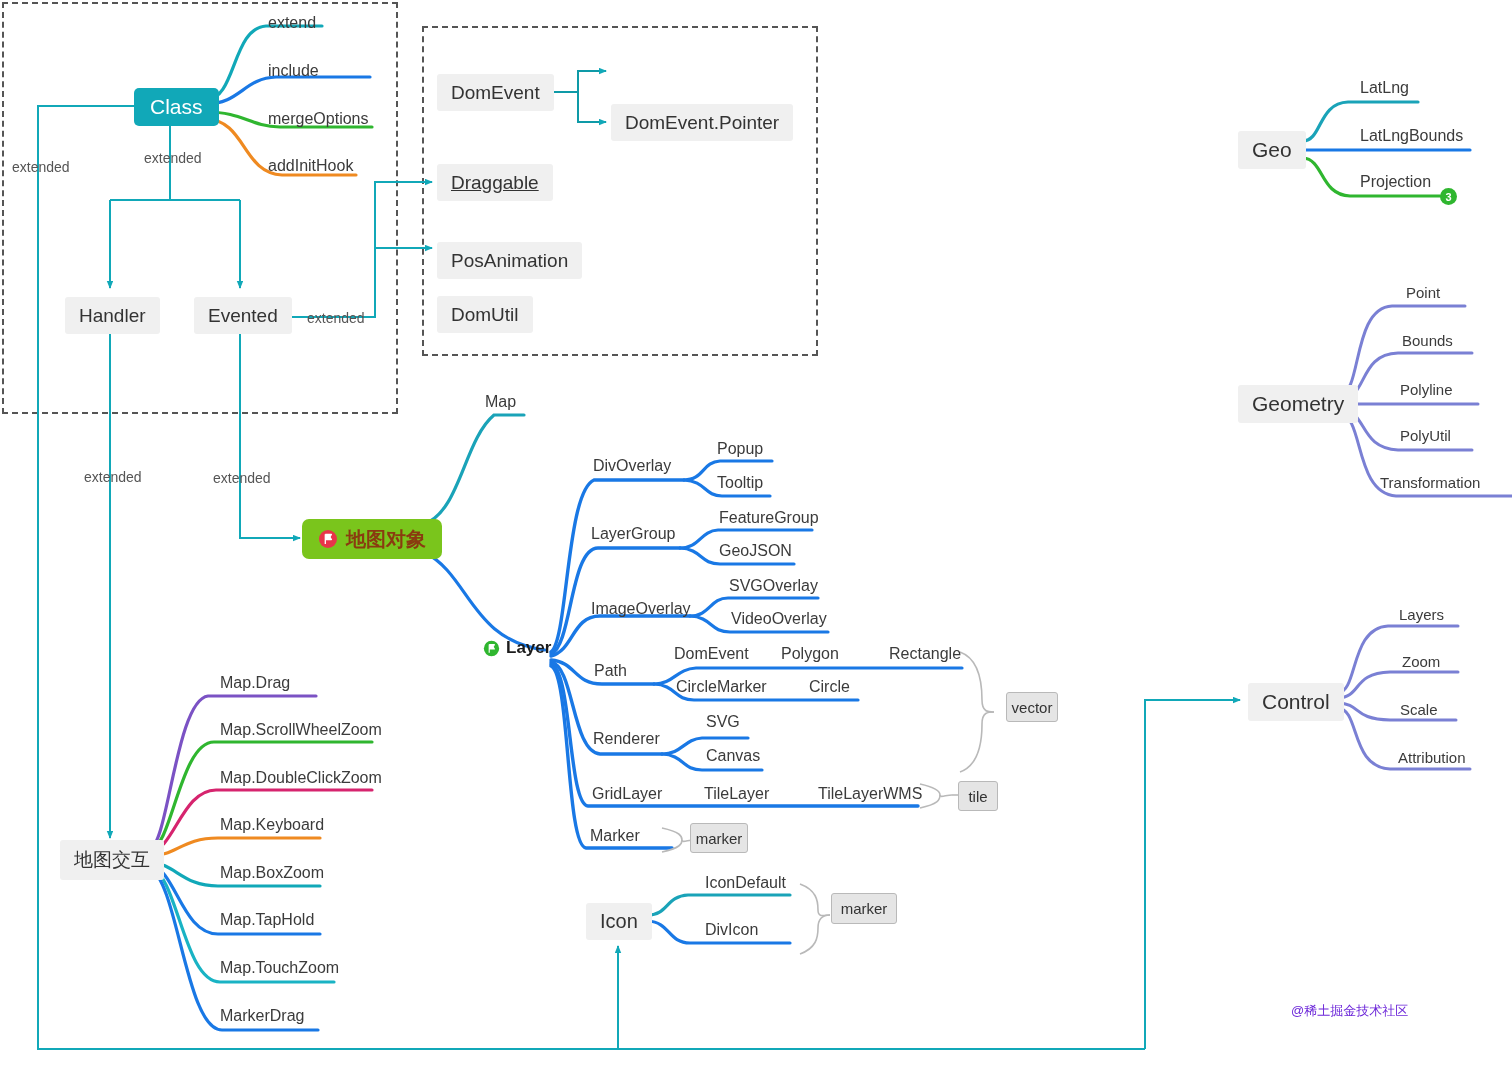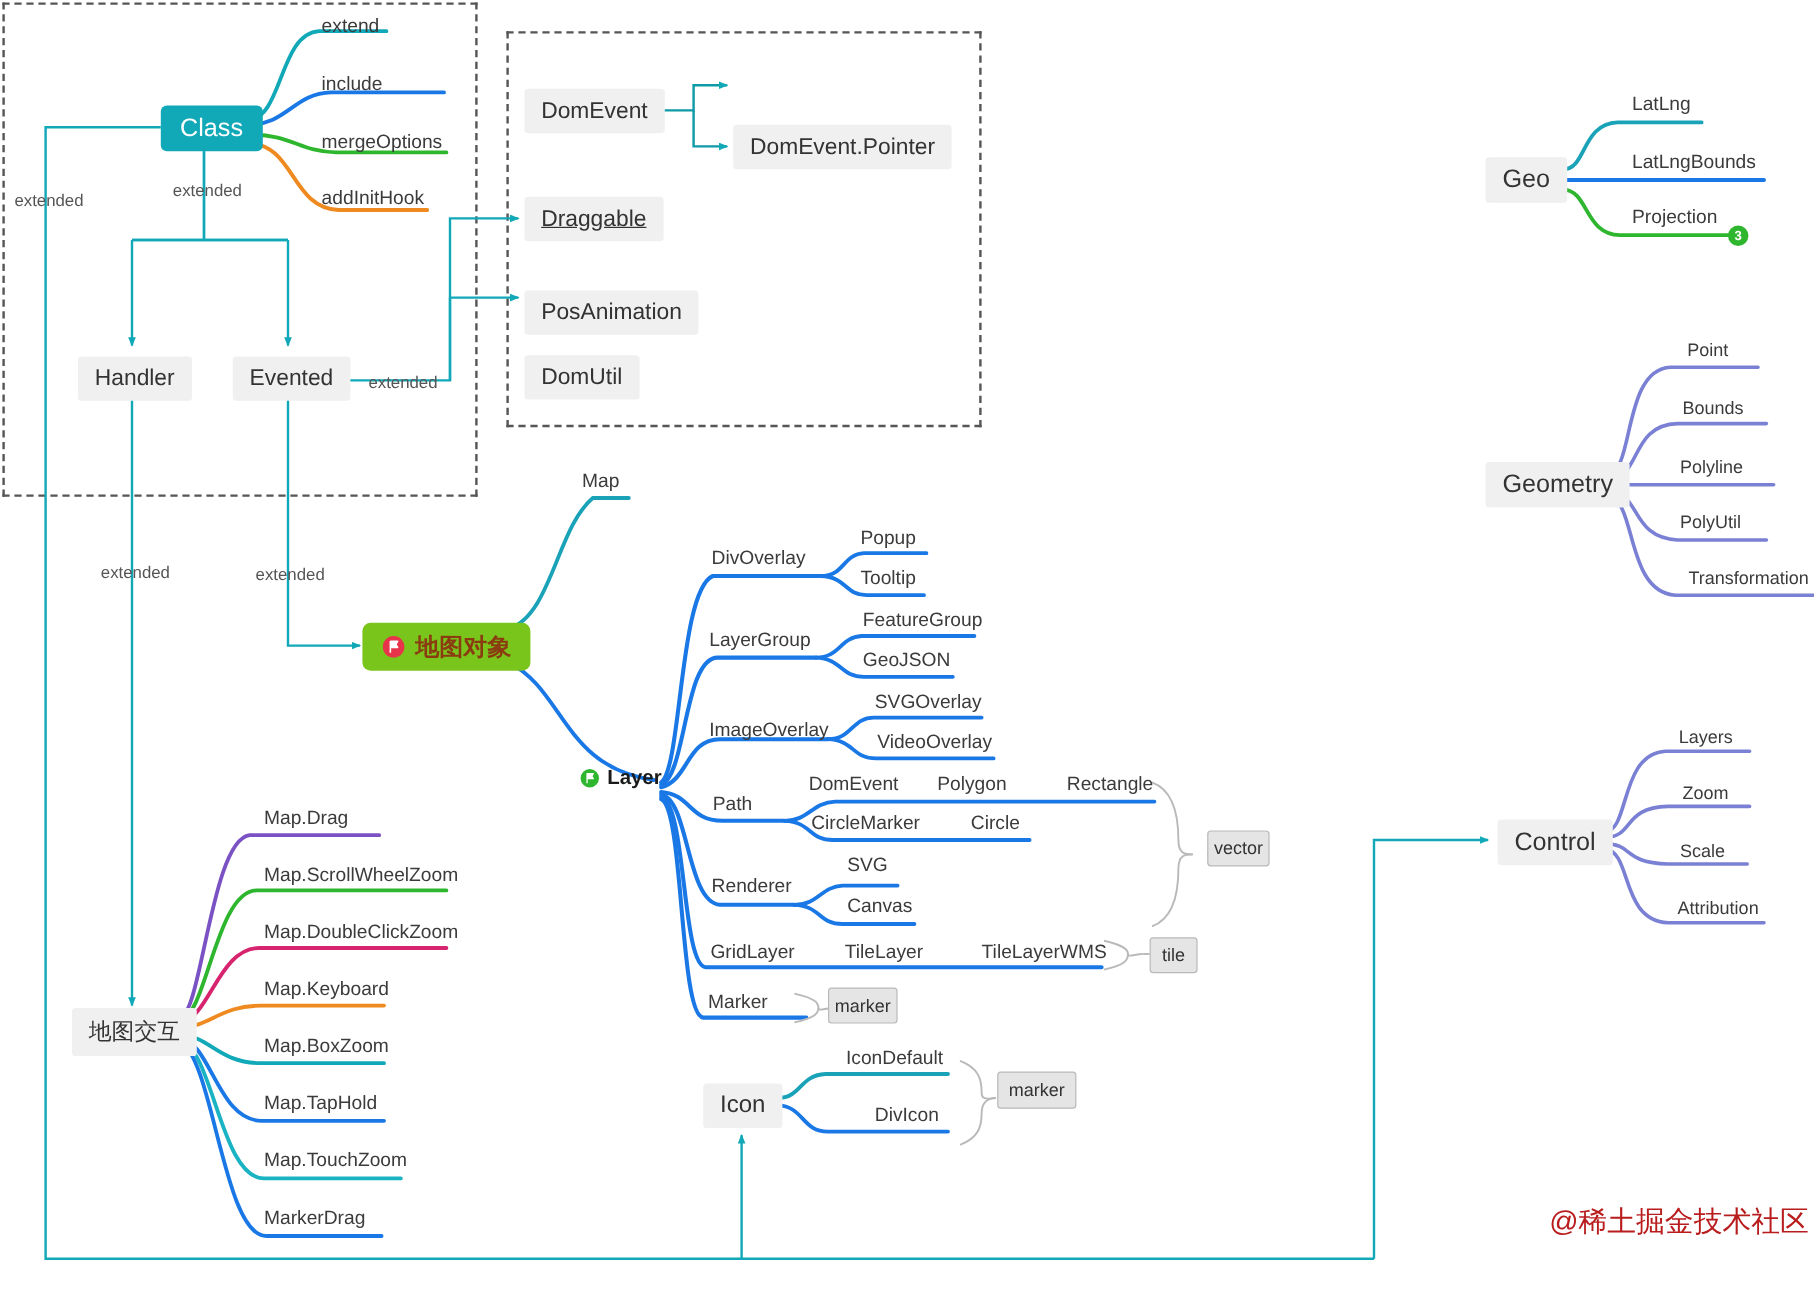--- a/index.html
+++ b/index.html
@@ -25,21 +25,21 @@
   .gbox{position:absolute;border:1px solid #b9b9b9;background:#e5e5e5;border-radius:3px;
         display:flex;align-items:center;justify-content:center;color:#333333;font-size:15px;}
 
   .layer-node{position:absolute;display:flex;align-items:center;gap:6px;}
   .layer-node .lbl{font-size:17px;font-weight:700;color:#1b1b1b;}
 
   .badge{position:absolute;width:17px;height:17px;border-radius:50%;
          background:#2fb62f;color:#fff;font-size:11px;font-weight:700;
          display:flex;align-items:center;justify-content:center;}
 
-  .watermark{position:absolute;color:#b91c1c;font-size:24px;white-space:nowrap;}
+  .watermark{position:absolute;color:#6d28d9;font-size:13px;white-space:nowrap;}
 
   .dashbox{position:absolute;border:2px dashed #555555;box-sizing:border-box;}
 </style>
 </head>
 <body>
 
 <div id="stage">
 
   <div class="dashbox" style="left:2px;top:2px;width:396px;height:412px;"></div>
   <div class="dashbox" style="left:422px;top:26px;width:396px;height:330px;"></div>
@@ -187,21 +187,21 @@
   <span class="tlab" style="left:1360px;top:173px;">Projection</span>
   <span class="badge" style="left:1440px;top:188px;">3</span>
 
   <div class="node n-grey" style="left:1238px;top:385px;height:38px;font-size:21px;">
     <span>Geometry</span>
   </div>
   <span class="tlab sm" style="left:1406px;top:284px;">Point</span>
   <span class="tlab sm" style="left:1402px;top:332px;">Bounds</span>
   <span class="tlab sm" style="left:1400px;top:381px;">Polyline</span>
   <span class="tlab sm" style="left:1400px;top:427px;">PolyUtil</span>
-  <span class="tlab sm" style="left:1380px;top:474px;margin-left:27px;">Transformation</span>
+  <span class="tlab sm" style="left:1380px;top:474px;">Transformation</span>
 
   <div class="node n-grey" style="left:1248px;top:683px;height:38px;font-size:21px;">
     <span>Control</span>
   </div>
   <span class="tlab sm" style="left:1399px;top:606px;">Layers</span>
   <span class="tlab sm" style="left:1402px;top:653px;">Zoom</span>
   <span class="tlab sm" style="left:1400px;top:701px;">Scale</span>
   <span class="tlab sm" style="left:1398px;top:749px;">Attribution</span>
 
   <div class="node n-green" style="left:302px;top:519px;height:40px;">
@@ -257,21 +257,21 @@
     <span>tile</span>
   </div>
   <div class="gbox" style="left:690px;top:823px;width:56px;height:28px;">
     <span>marker</span>
   </div>
 
   <div class="node n-grey" style="left:586px;top:903px;height:37px;font-size:20px;">
     <span>Icon</span>
   </div>
   <span class="tlab" style="left:705px;top:874px;">IconDefault</span>
-  <span class="tlab" style="left:705px;top:921px;margin-left:24px;">DivIcon</span>
+  <span class="tlab" style="left:705px;top:921px;">DivIcon</span>
   <div class="gbox" style="left:831px;top:893px;width:64px;height:29px;">
     <span>marker</span>
   </div>
 
   <div class="node n-grey" style="left:60px;top:840px;height:40px;font-size:19px;">
     <span>地图交互</span>
   </div>
   <span class="tlab" style="left:220px;top:674px;">Map.Drag</span>
   <span class="tlab" style="left:220px;top:721px;">Map.ScrollWheelZoom</span>
   <span class="tlab" style="left:220px;top:769px;">Map.DoubleClickZoom</span>

